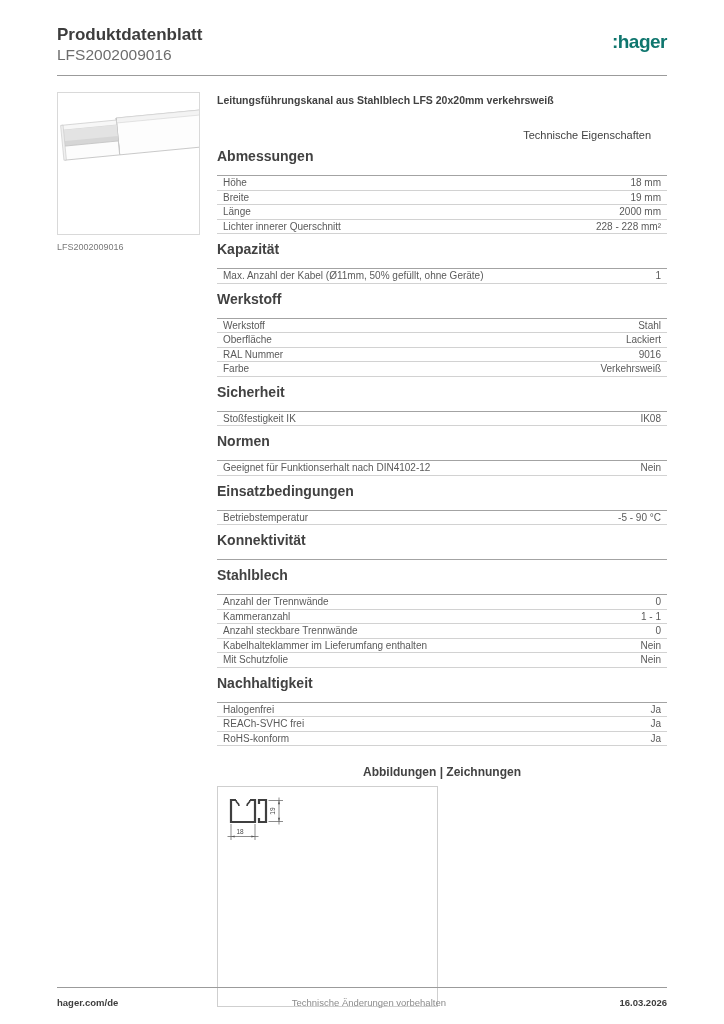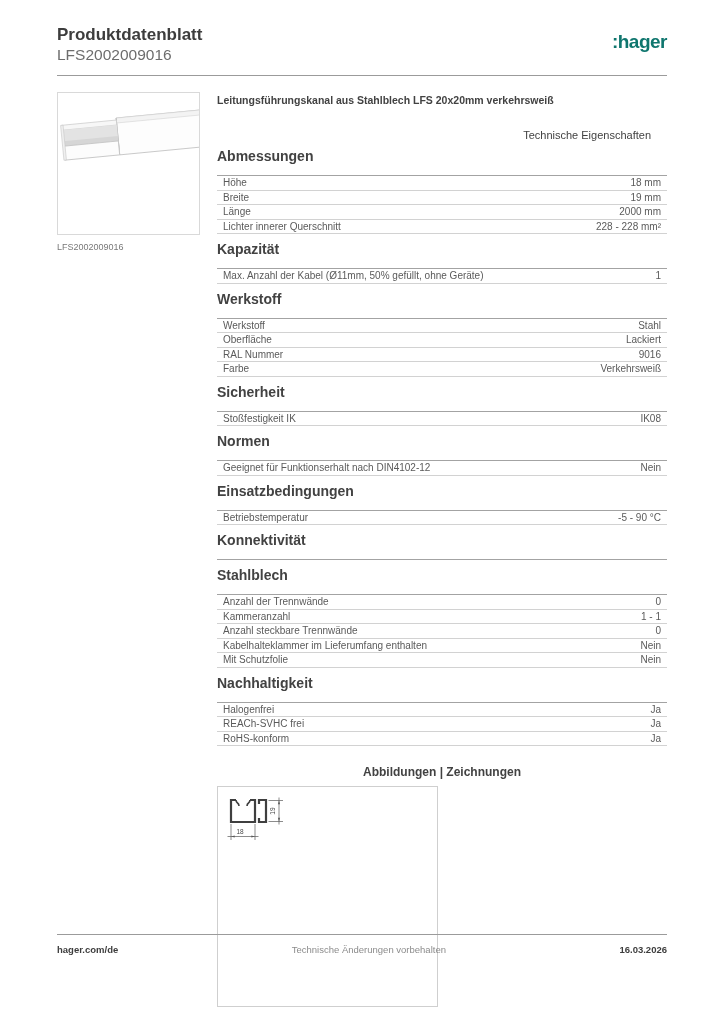--- a/index.html
+++ b/index.html
@@ -31,21 +31,21 @@
   .spec-section { margin-top:10px; }
   .section-title { font-size:14px; font-weight:bold; color:#424242; line-height:11px; padding-bottom:13px; border-bottom:1px solid #a3a3a3; margin:0; }
   .spec-row { display:flex; justify-content:space-between; align-items:baseline; padding:2px 6px 1px; border-bottom:1px solid #d2d2d2; font-size:10px; line-height:10.5px; color:#5a5a5a; }
   .spec-label { padding-right:12px; }
   .spec-value { text-align:center; white-space:nowrap; }
 
   .drawings-heading { margin-top:20px; font-size:12px; font-weight:bold; color:#424242; line-height:12px;text-align:center; }
   .drawing-box { margin-top:8px; width:221px; height:221px; border:1px solid #cfcfcf; padding:7px; background:#fff; }
 
   
-  .footer { position:absolute; left:57px; right:57px; top:934px; border-top:1px solid #9b9b9b; padding-top:9px; display:flex; justify-content:space-between; align-items:baseline; font-size:9.5px; }
+  .footer { position:absolute; left:57px; right:57px; top:987px; border-top:1px solid #9b9b9b; padding-top:9px; display:flex; justify-content:space-between; align-items:baseline; font-size:9.5px; }
   .footer-left, .footer-right { font-weight:bold; color:#3d3d3d; }
   .footer-center { color:#8c8c8c;text-align:center; }
 </style>
 </head>
 <body>
 
 <div class="page">
 
   <div class="header">
     <div>

